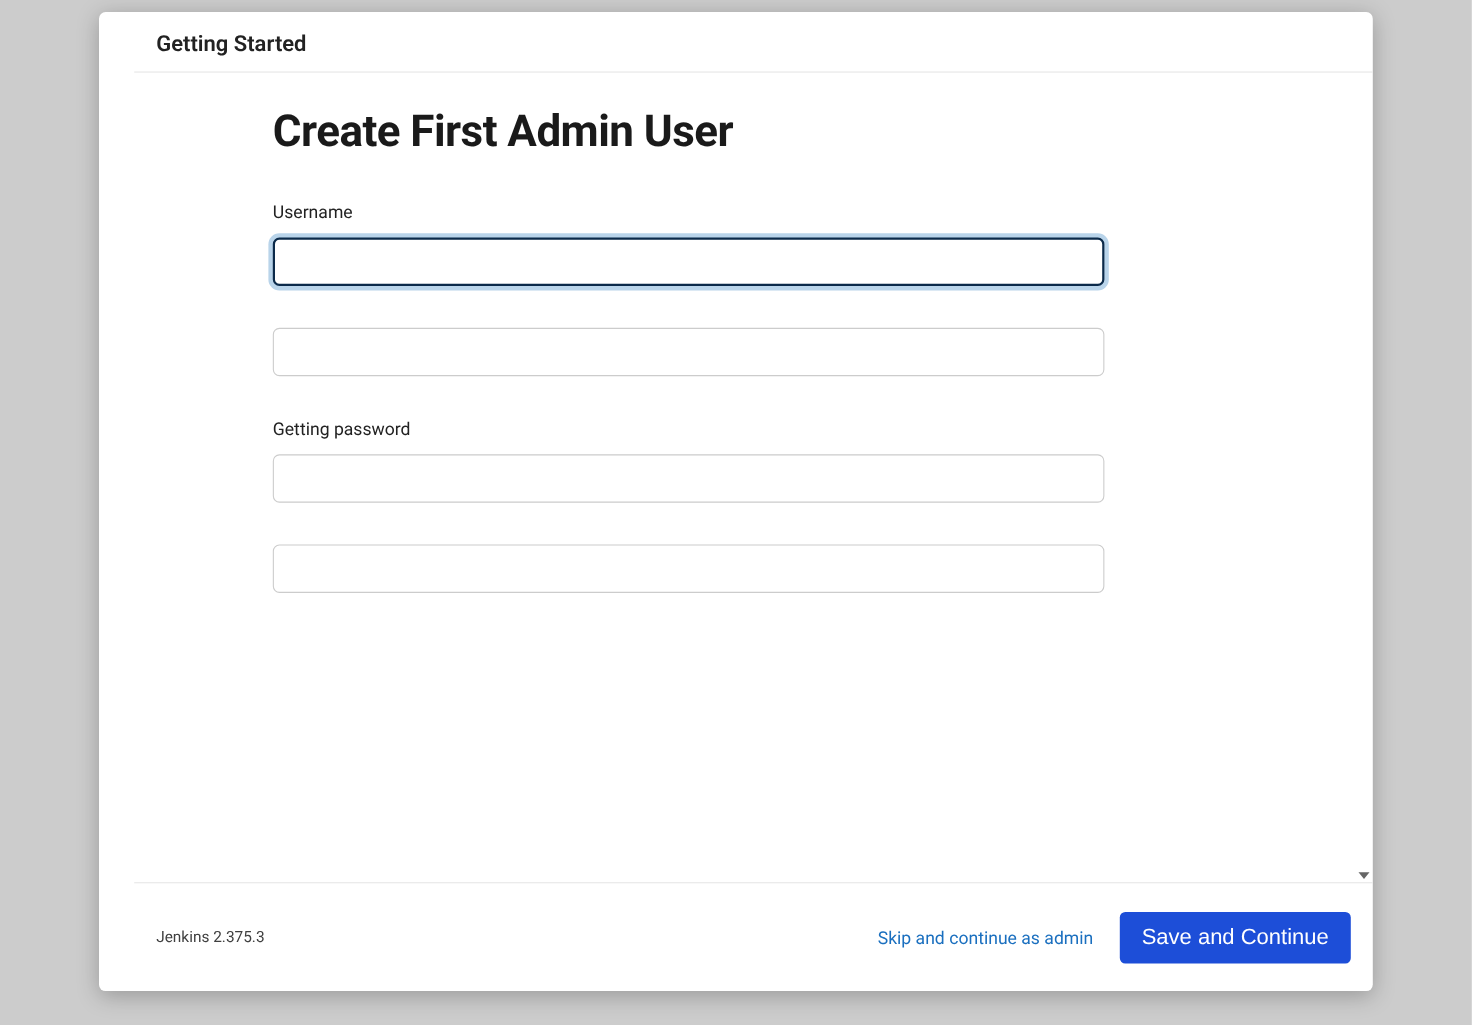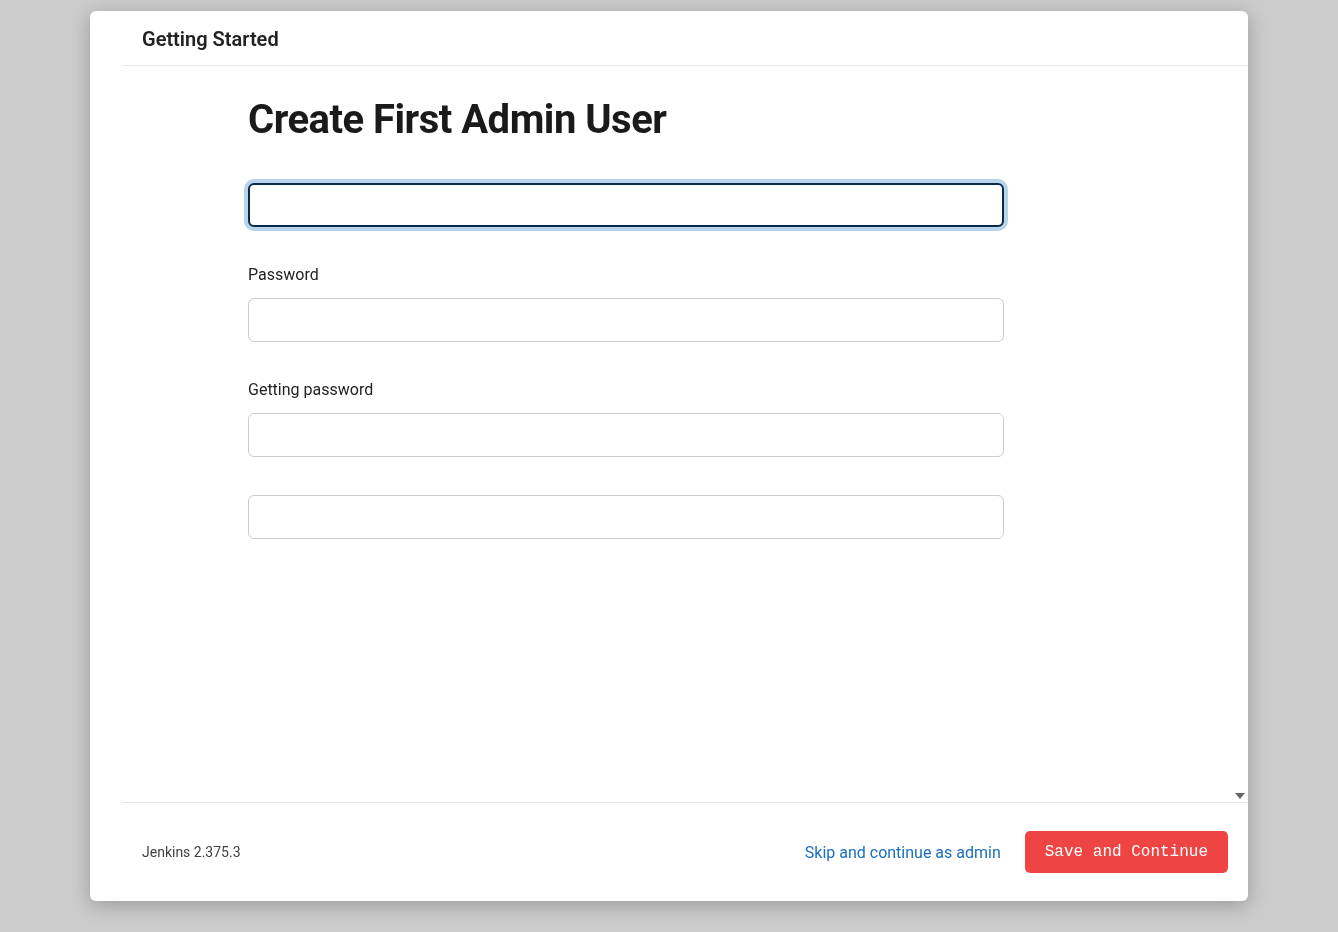--- a/index.html
+++ b/index.html
@@ -132,51 +132,51 @@
     }
     .link-btn {
       background: none;
       border: none;
       color: #1a6fbf;
       font-size: 16px;
       cursor: pointer;
       font-family: inherit;
     }
     .primary-btn {
-      background: #ef4444;
+      background: #1d4ed8;
       color: #ffffff;
       border: none;
       border-radius: 5px;
       padding: 12px 20px;
-      font-size: 16px;
+      font-size: 20px;
       cursor: pointer;
-      font-family: Liberation Mono, monospace;
+      font-family: Liberation Sans, sans-serif;
     }
   </style>
 </head>
 <body>
 
 <div class="modal">
 
   <div class="modal-header">
     <h3>Getting Started</h3>
   </div>
 
   <div class="modal-body">
     <div class="scroll-area">
       <div class="form-wrap">
 
         <h1 class="page-title">Create First Admin User</h1>
 
         <div class="form-group">
+          <label class="form-label">Username</label>
           <input type="text" class="text-input focused" value="" style="">
         </div>
 
         <div class="form-group">
-          <label class="form-label">Password</label>
           <input type="password" class="text-input" value="" style="">
         </div>
 
         <div class="form-group">
           <label class="form-label">Getting password</label>
           <input type="password" class="text-input" value="" style="">
         </div>
 
         <div class="form-group">
           <input type="text" class="text-input" value="" style="">

